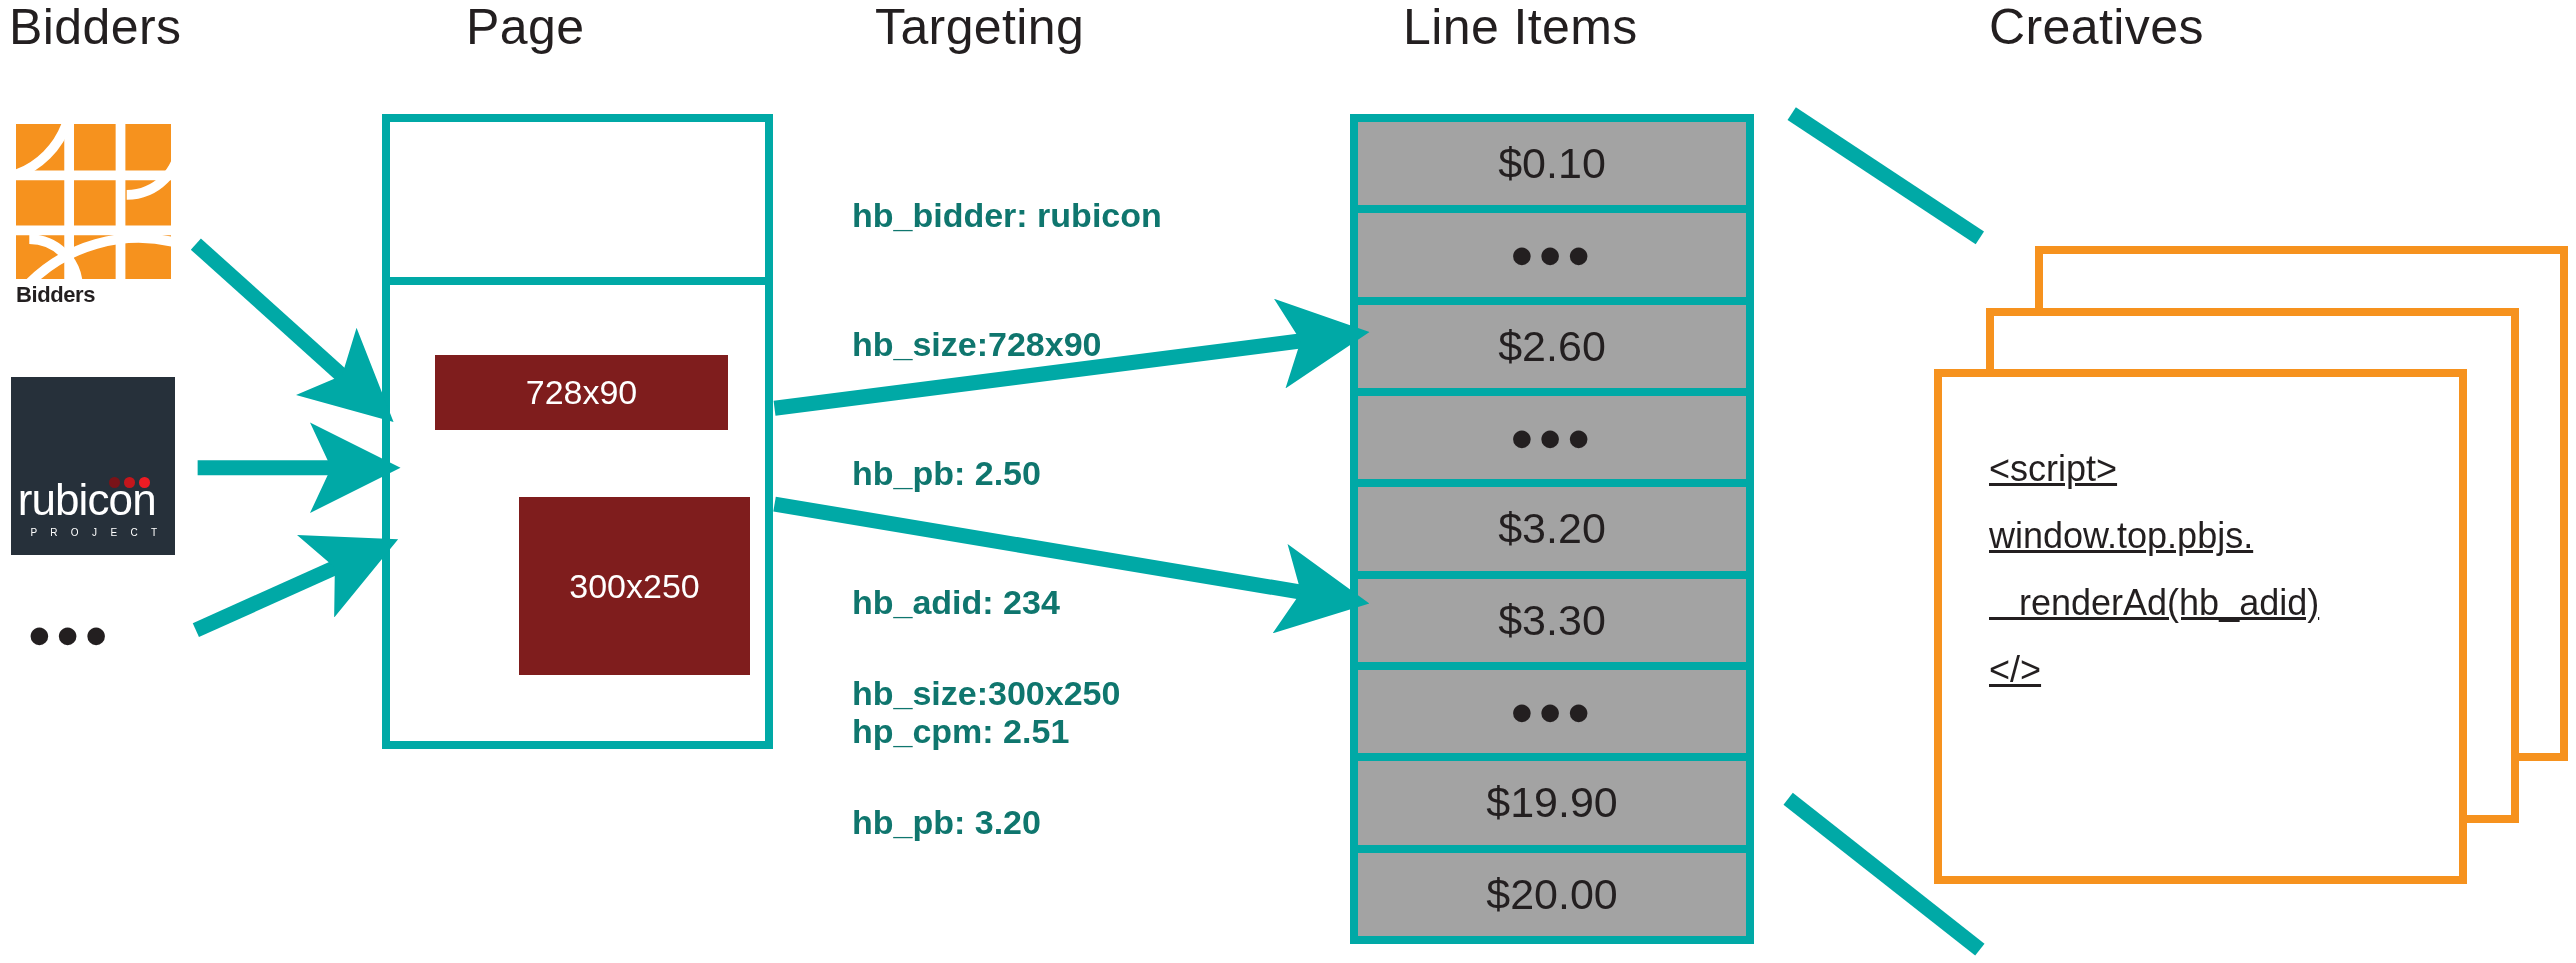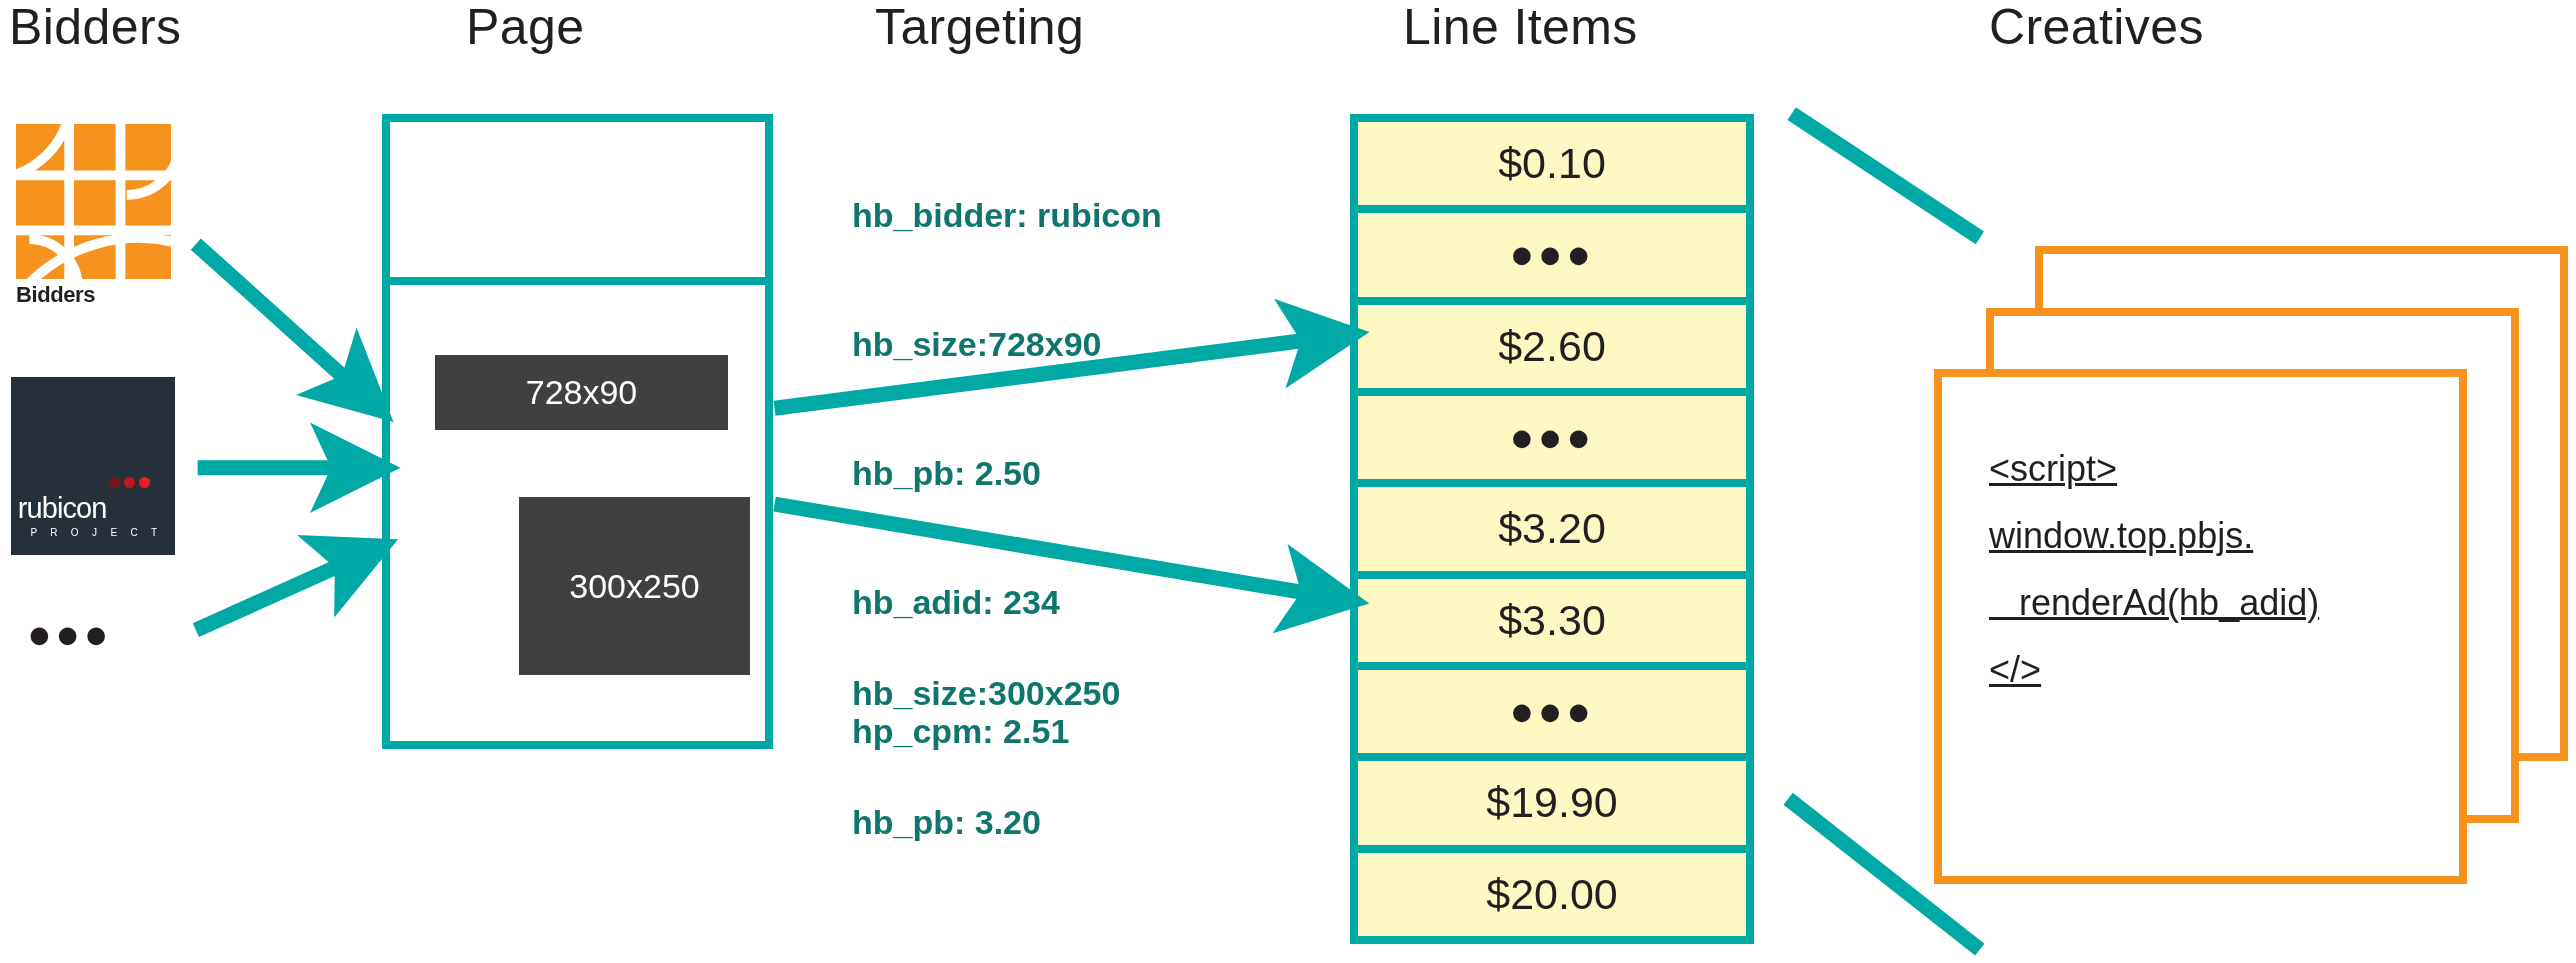--- a/index.html
+++ b/index.html
@@ -7,41 +7,41 @@
   #stage{position:relative;width:2576px;height:963px;background:#ffffff;overflow:hidden;}
 
   .col-title{position:absolute;font-size:50px;font-weight:400;color:#231f20;letter-spacing:0.4px;white-space:nowrap;}
 
   
   .logo-appnexus{position:absolute;left:16px;top:124px;width:155px;height:155px;background:#f6921e;overflow:hidden;}
   .logo-appnexus svg{display:block;width:155px;height:155px;}
   .appnexus-word{position:absolute;left:16px;top:282px;width:160px;text-align:left;font-size:22px;font-weight:bold;color:#231f20;letter-spacing:-0.4px;}
 
   .logo-rubicon{position:absolute;left:10.7px;top:377px;width:164px;height:178px;background:#26303a;overflow:hidden;}
-  .rub-word{position:absolute;left:7px;bottom:30px;width:151px;font-size:29px;color:#ffffff;letter-spacing:-0.9px;font-weight:300;}
+  .rub-word{position:absolute;left:7px;bottom:30px;width:151px;font-size:44px;color:#ffffff;letter-spacing:-0.9px;font-weight:300;}
   .rub-dots{position:absolute;right:25px;bottom:67px;display:flex;gap:4.4px;}
   .rub-dots i{display:block;width:10.7px;height:10.7px;border-radius:50%;}
   .rub-project{position:absolute;right:12.4px;bottom:17px;font-size:10px;letter-spacing:5.3px;color:#ffffff;}
 
   .ellipsis-bidders{position:absolute;left:27px;top:611px;font-size:41px;font-weight:bold;color:#231f20;letter-spacing:3.6px;}
 
   
   .page-box{position:absolute;left:382px;top:114px;width:391px;height:635px;border:8px solid #00a9a6;box-sizing:border-box;background:#fff;}
   .page-divider{position:absolute;left:382px;top:277px;width:391px;height:8px;background:#00a9a6;}
-  .banner{position:absolute;background:#404040;color:#ffffff;display:flex;align-items:center;justify-content:center;font-size:34px;font-weight:300;}
+  .banner{position:absolute;background:#7f1d1d;color:#ffffff;display:flex;align-items:center;justify-content:center;font-size:34px;font-weight:300;}
   .banner-728{left:435px;top:355px;width:293px;height:75px;}
   .banner-300{left:519px;top:497px;width:231px;height:178px;font-size:34px;}
 
   
   .targeting{position:absolute;font-size:34px;line-height:43px;color:#0f766e;font-weight:bold;white-space:pre;}
   .targeting-1{left:852px;top:108px;}
   .targeting-2{left:852px;top:586px;}
 
   
-  .li-box{position:absolute;left:1350px;top:114px;width:404px;height:830px;border:8px solid #00a9a6;box-sizing:border-box;background:#fef9c3;display:flex;flex-direction:column;}
+  .li-box{position:absolute;left:1350px;top:114px;width:404px;height:830px;border:8px solid #00a9a6;box-sizing:border-box;background:#a3a3a3;display:flex;flex-direction:column;}
   .li-row{flex:1 1 0;display:flex;align-items:center;justify-content:center;border-bottom:8px solid #00a9a6;font-size:43px;color:#231f20;font-weight:300;box-sizing:border-box;}
   .li-row:last-child{border-bottom:none;}
   .li-row.dots{font-size:41px;font-weight:bold;letter-spacing:3.6px;}
 
   
   .card{position:absolute;border:8px solid #f6921e;background:#ffffff;box-sizing:border-box;}
   .card-3{left:2035px;top:246px;width:533px;height:515px;}
   .card-2{left:1986px;top:308px;width:533px;height:515px;}
   .card-1{left:1934px;top:369px;width:533px;height:515px;z-index:3;}
   .card-code{position:absolute;left:1989px;top:435px;width:480px;font-size:36px;line-height:67px;color:#231f20;font-weight:300;white-space:pre;z-index:4;text-decoration:underline;}

